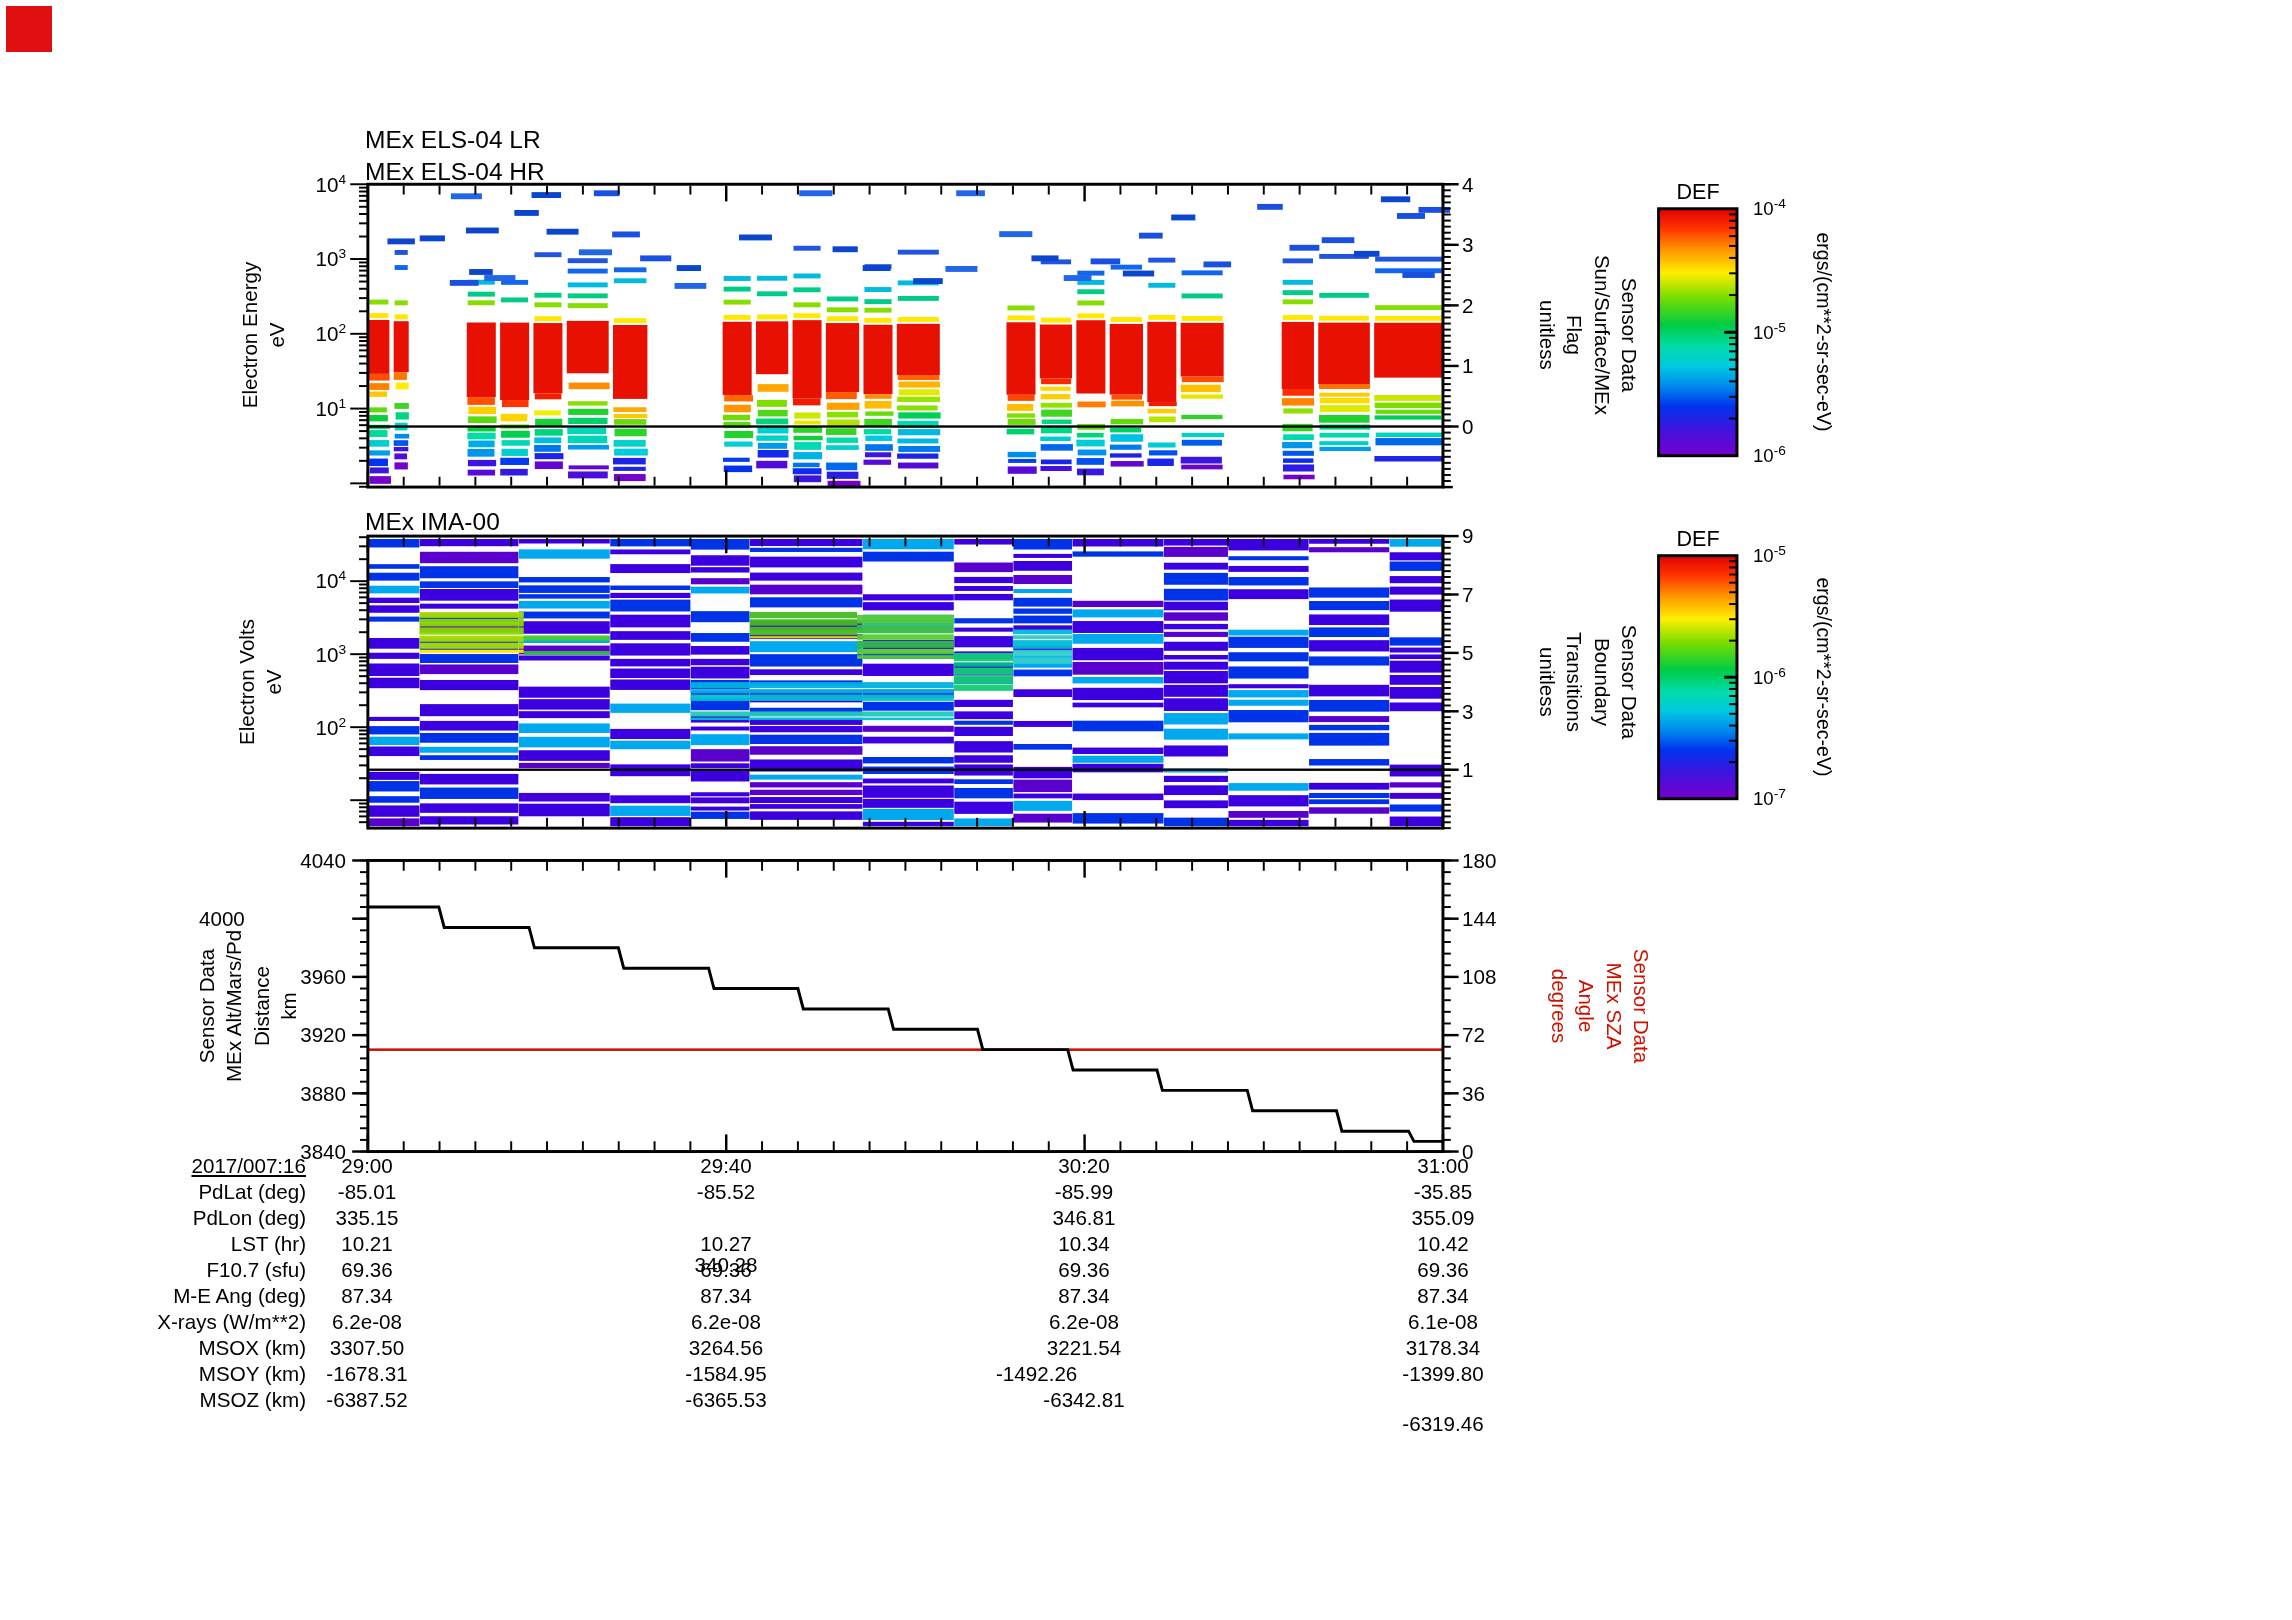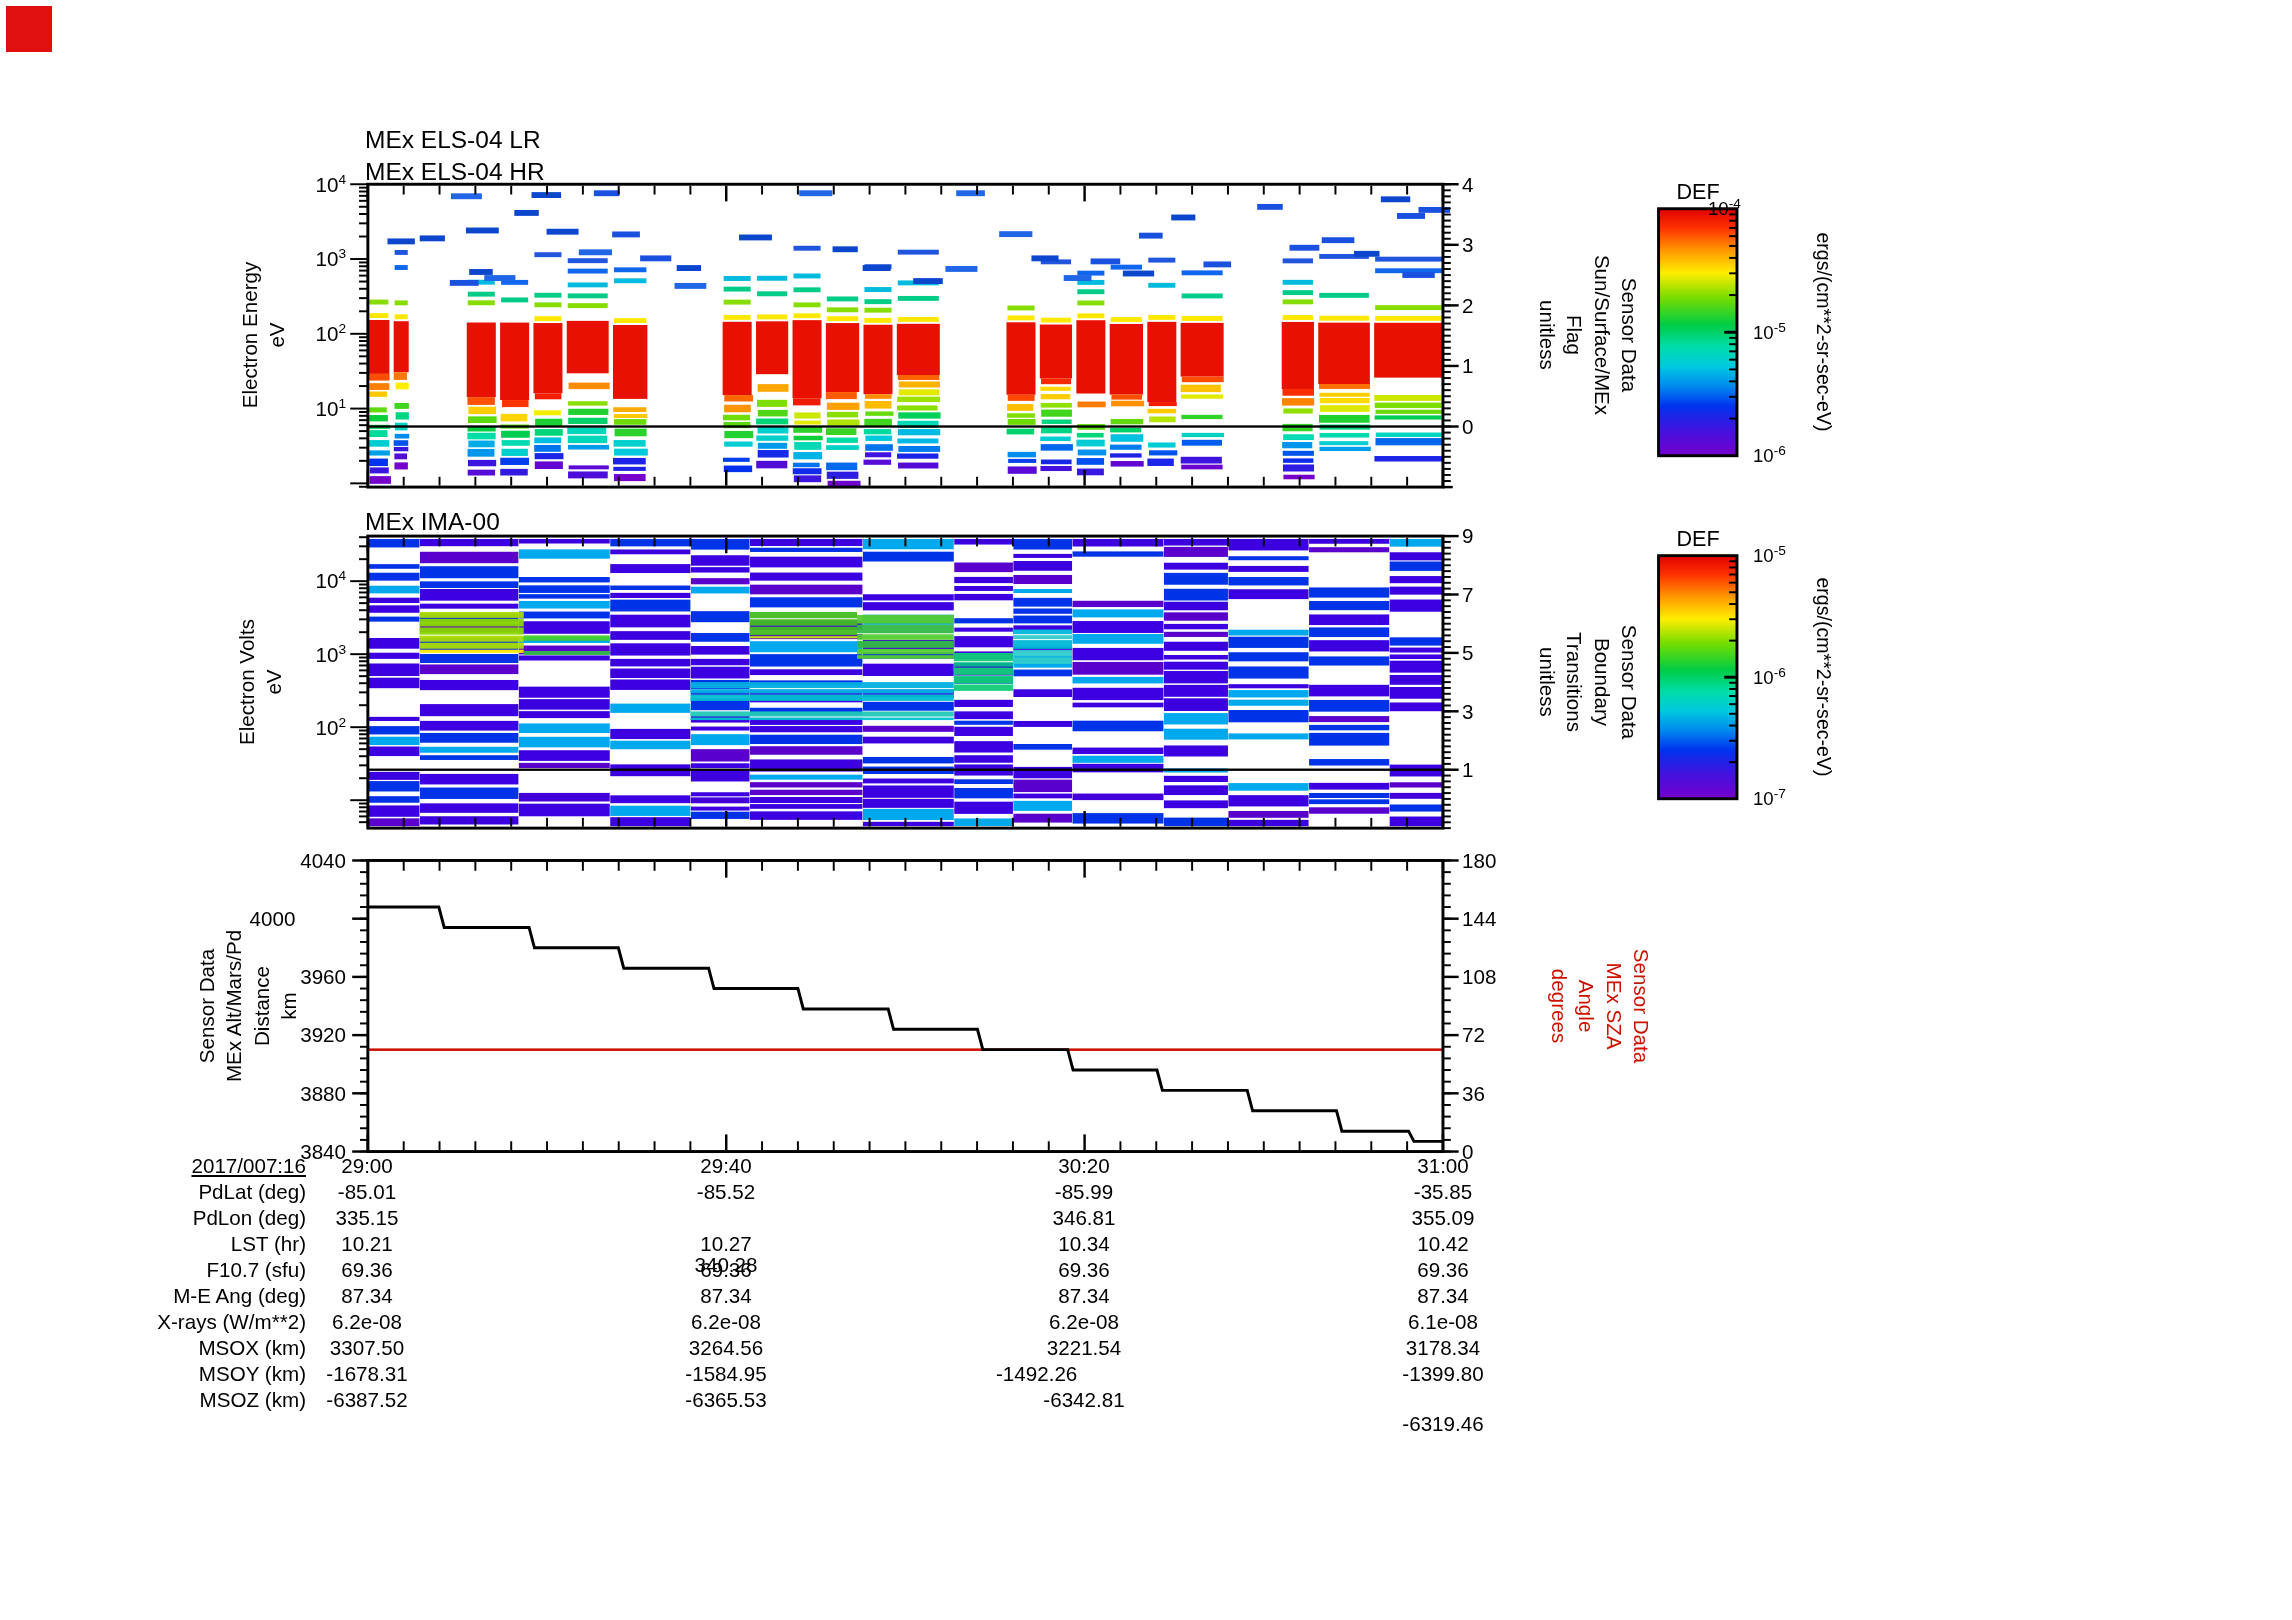--- a/index.html
+++ b/index.html
@@ -1235,32 +1235,32 @@
       <div class="tl" style="left: 1462px; top: 414px;">0</div>
       <div class="tl" style="left: 199px; width: 147px; text-align: right; top: 568px;">10<sup>4</sup></div>
       <div class="tl" style="left: 199px; width: 147px; text-align: right; top: 642px;">10<sup>3</sup></div>
       <div class="tl" style="left: 199px; width: 147px; text-align: right; top: 715px;">10<sup>2</sup></div>
       <div class="tl" style="left: 1462px; top: 523px;">9</div>
       <div class="tl" style="left: 1462px; top: 582px;">7</div>
       <div class="tl" style="left: 1462px; top: 640px;">5</div>
       <div class="tl" style="left: 1462px; top: 699px;">3</div>
       <div class="tl" style="left: 1462px; top: 757px;">1</div>
       <div class="tl" style="left: 199px; width: 147px; text-align: right; top: 848px;">4040</div>
-      <div class="tl" style="left: 199px; width: 147px; text-align: center; top: 906px;">4000</div>
+      <div class="tl" style="left: 199px; width: 147px; text-align: left; top: 906px;">4000</div>
       <div class="tl" style="left: 199px; width: 147px; text-align: right; top: 964px;">3960</div>
       <div class="tl" style="left: 199px; width: 147px; text-align: right; top: 1022px;">3920</div>
       <div class="tl" style="left: 199px; width: 147px; text-align: right; top: 1081px;">3880</div>
       <div class="tl" style="left: 199px; width: 147px; text-align: right; top: 1139px;">3840</div>
       <div class="tl" style="left: 1462px; top: 848px;">180</div>
       <div class="tl" style="left: 1462px; top: 906px;">144</div>
       <div class="tl" style="left: 1462px; top: 964px;">108</div>
       <div class="tl" style="left: 1462px; top: 1022px;">72</div>
       <div class="tl" style="left: 1462px; top: 1081px;">36</div>
       <div class="tl" style="left: 1462px; top: 1139px;">0</div>
-      <div class="tl" style="left: 1708px; top: 196px; font-size: 18.6px;">10<sup>-4</sup></div>
+      <div class="tl" style="left: 1753px; top: 196px; font-size: 18.6px;">10<sup>-4</sup></div>
       <div class="tl" style="left: 1753px; top: 320px; font-size: 18.6px;">10<sup>-5</sup></div>
       <div class="tl" style="left: 1753px; top: 443px; font-size: 18.6px;">10<sup>-6</sup></div>
       <div class="tl" style="left: 1753px; top: 543px; font-size: 18.6px;">10<sup>-5</sup></div>
       <div class="tl" style="left: 1753px; top: 665px; font-size: 18.6px;">10<sup>-6</sup></div>
       <div class="tl" style="left: 1753px; top: 786px; font-size: 18.6px;">10<sup>-7</sup></div>
       <div class="tl" style="left: 279px; width: 176px; text-align: center; top: 1153px;">29:00</div>
       <div class="tl" style="left: 279px; width: 176px; text-align: center; top: 1179px;">-85.01</div>
       <div class="tl" style="left: 279px; width: 176px; text-align: center; top: 1205px;">335.15</div>
       <div class="tl" style="left: 279px; width: 176px; text-align: center; top: 1231px;">10.21</div>
       <div class="tl" style="left: 279px; width: 176px; text-align: center; top: 1257px;">69.36</div>

